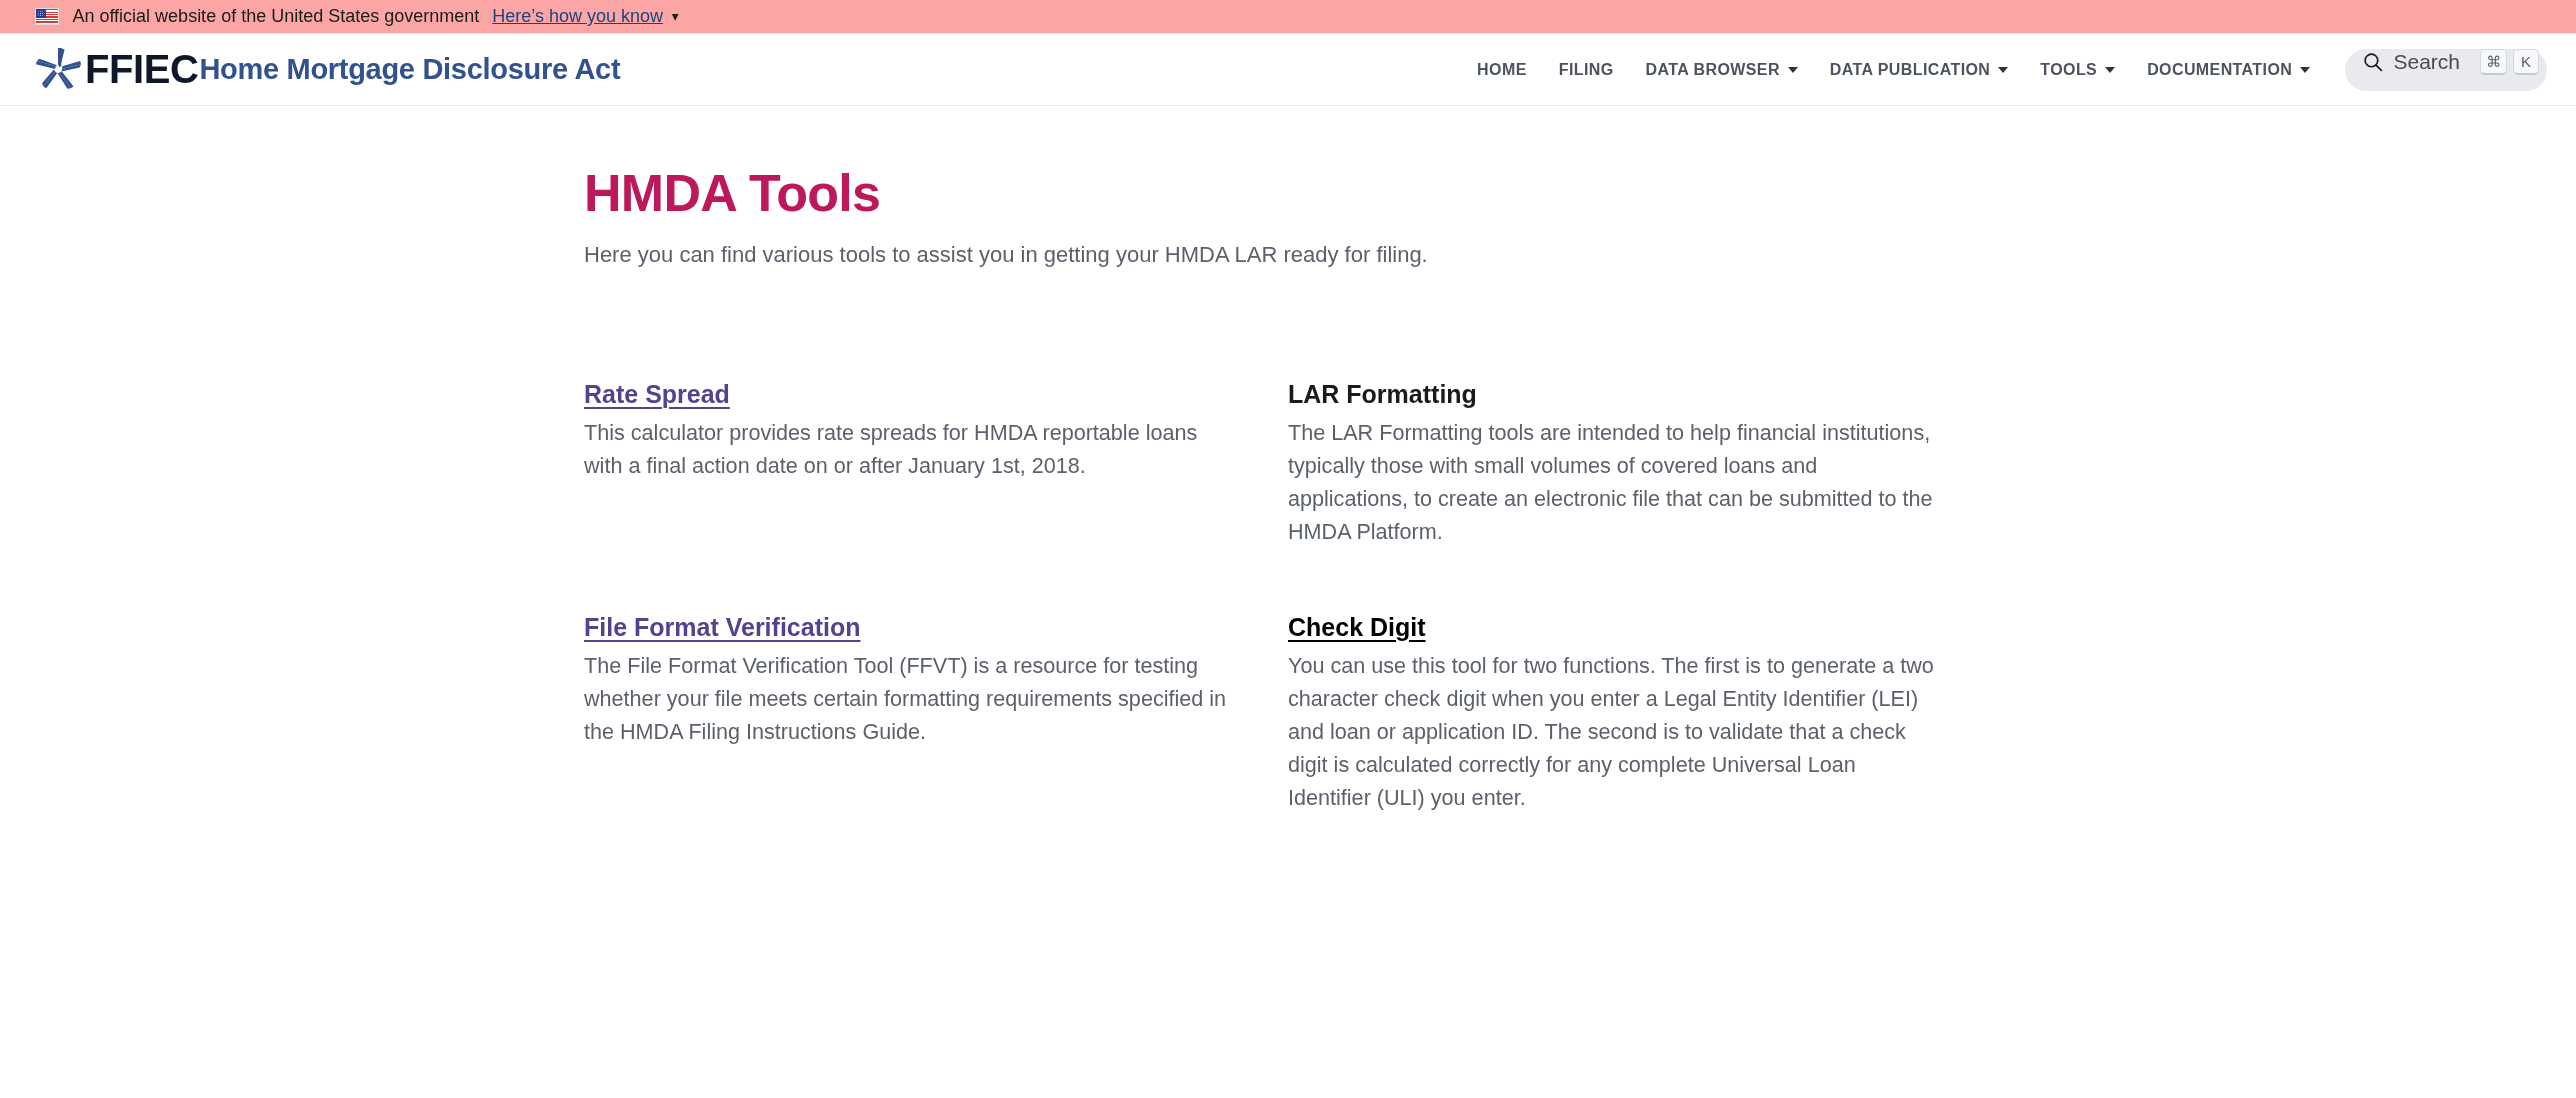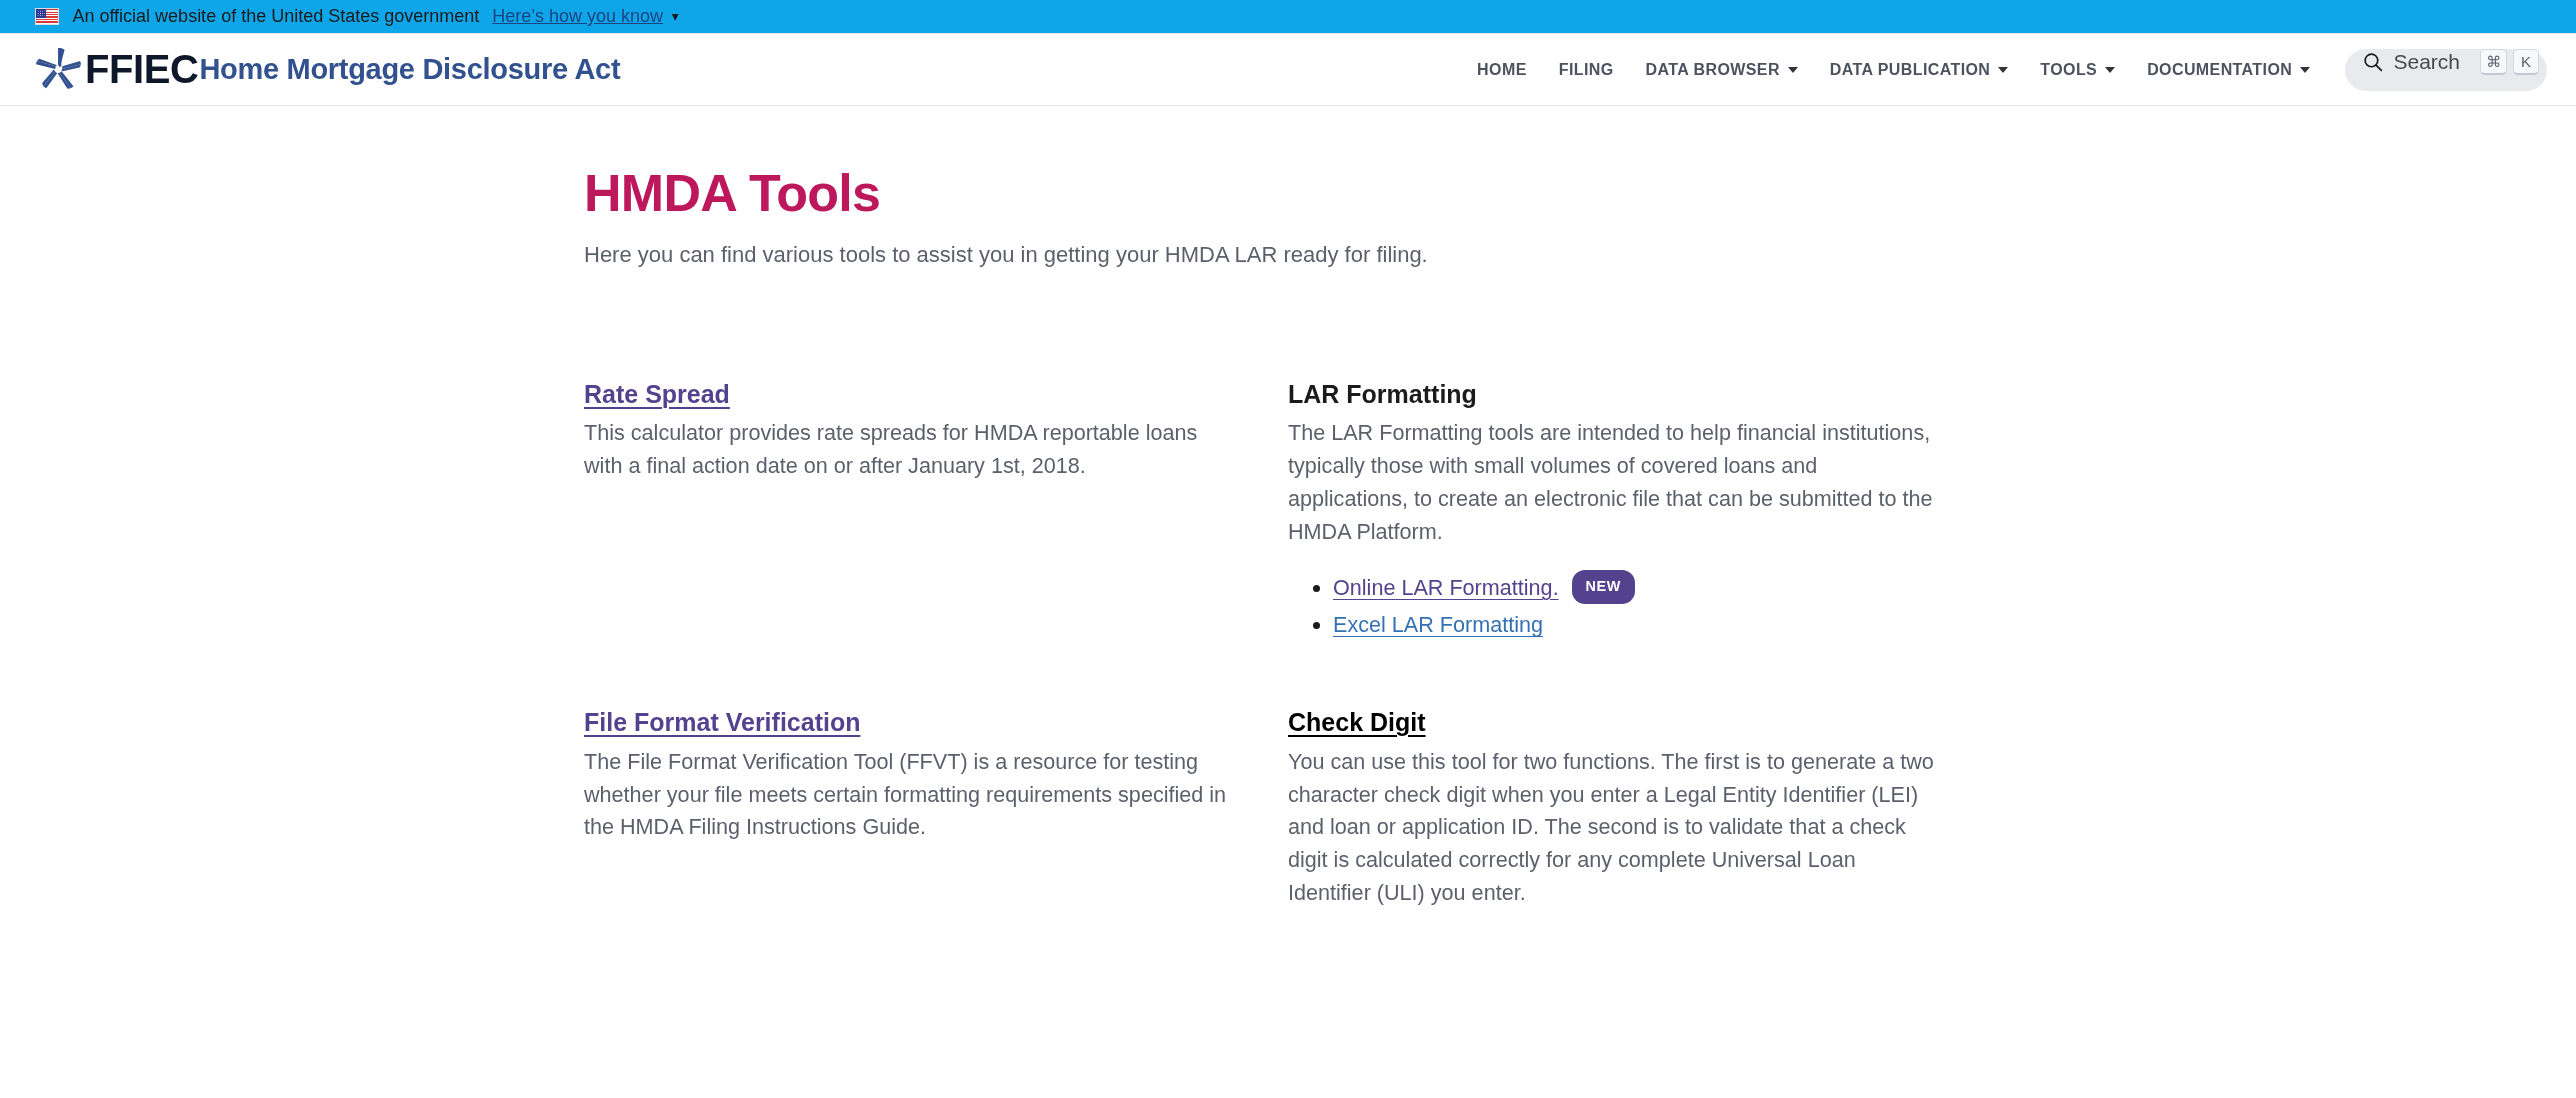--- a/index.html
+++ b/index.html
@@ -8,21 +8,21 @@
     margin: 0; padding: 0;
     width: 2576px; height: 1098px;
     background: #ffffff;
     font-family: "Liberation Sans", sans-serif;
     overflow: hidden;
   }
 
   
   .gov-banner {
     height: 34px;
-    background: #0ea5e9;
+    background: #fca5a5;
     display: flex;
     align-items: center;
     padding-left: 35px;
     font-size: 18px;
     color: #1b1b1b;
     border-bottom: 0.7px solid #e6e6e6;
   }
   .flag-icon {
     width: 24.4px; height: 16.5px;
     margin-right: 13px;
@@ -329,29 +329,20 @@
   <div class="tool-grid">
 
     <section class="tool-card">
       <h2 class="tool-heading link-purple">Rate Spread</h2>
       <p class="tool-desc">This calculator provides rate spreads for HMDA reportable loans with a final action date on or after January 1st, 2018.</p>
     </section>
 
     <section class="tool-card">
       <h2 class="tool-heading plain">LAR Formatting</h2>
       <p class="tool-desc">The LAR Formatting tools are intended to help financial institutions, typically those with small volumes of covered loans and applications, to create an electronic file that can be submitted to the HMDA Platform.</p>
-      <ul class="tool-links">
-        <li>
-          <span class="inline-link-purple">Online LAR Formatting.</span>
-          <span class="new-badge">NEW</span>
-        </li>
-        <li>
-          <span class="inline-link-blue">Excel LAR Formatting</span>
-        </li>
-      </ul>
     </section>
 
     <section class="tool-card row2">
       <h2 class="tool-heading link-purple">File Format Verification</h2>
       <p class="tool-desc">The File Format Verification Tool (FFVT) is a resource for testing whether your file meets certain formatting requirements specified in the HMDA Filing Instructions Guide.</p>
     </section>
 
     <section class="tool-card row2">
       <h2 class="tool-heading link-blue">Check Digit</h2>
       <p class="tool-desc">You can use this tool for two functions. The first is to generate a two character check digit when you enter a Legal Entity Identifier (LEI) and loan or application ID. The second is to validate that a check digit is calculated correctly for any complete Universal Loan Identifier (ULI) you enter.</p>

